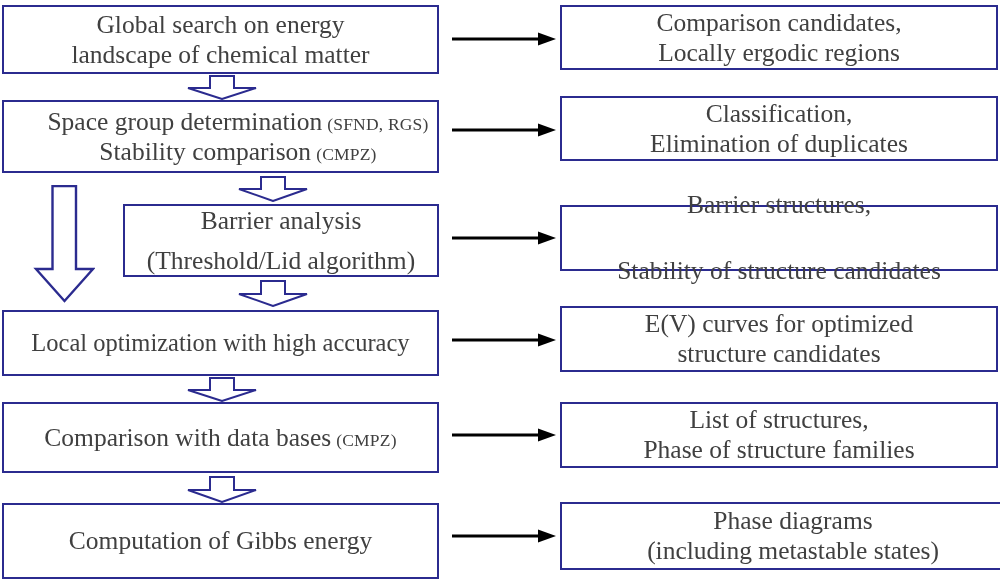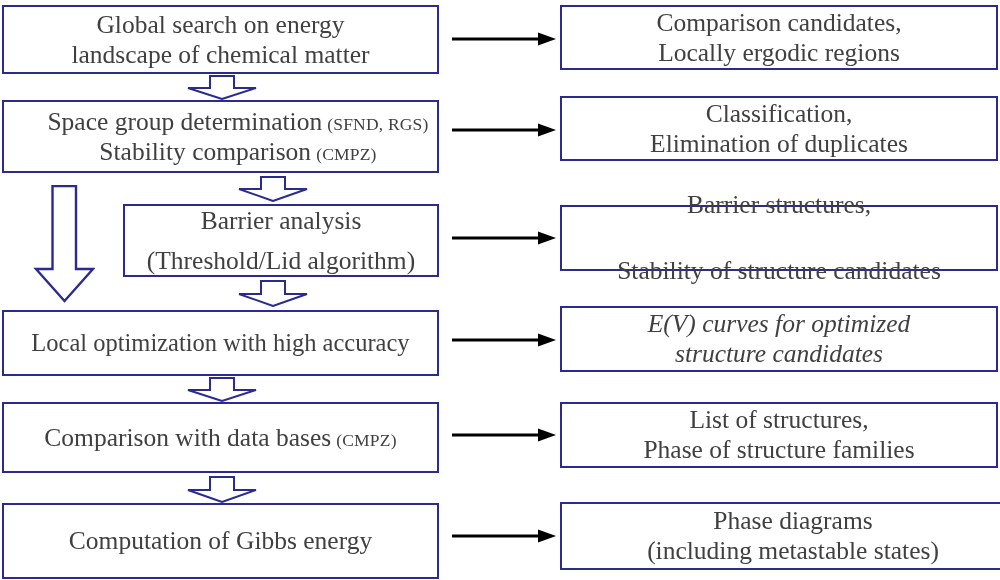--- a/index.html
+++ b/index.html
@@ -88,21 +88,21 @@
   <div class="box" style="left:560px; top:96px; width:438px; height:65px;">
     <span class="ln f26">Classification,</span>
     <span class="ln f26">Elimination of duplicates</span>
   </div>
 
   <div class="box" style="left:560px; top:205px; width:438px; height:66px;gap:36px;">
     <span class="ln f26">Barrier structures,</span>
     <span class="ln f26">Stability of structure candidates</span>
   </div>
 
-  <div class="box" style="left:560px; top:306px; width:438px; height:66px;font-style:italic;">
+  <div class="box" style="left:560px; top:306px; width:438px; height:66px;">
     <span class="ln f26">E(V) curves for optimized</span>
     <span class="ln f26">structure candidates</span>
   </div>
 
   <div class="box" style="left:560px; top:402px; width:438px; height:66px;">
     <span class="ln f26">List of structures,</span>
     <span class="ln f26">Phase of structure families</span>
   </div>
 
   <div class="box" style="left:560px; top:502px; width:466px; height:68px;">

